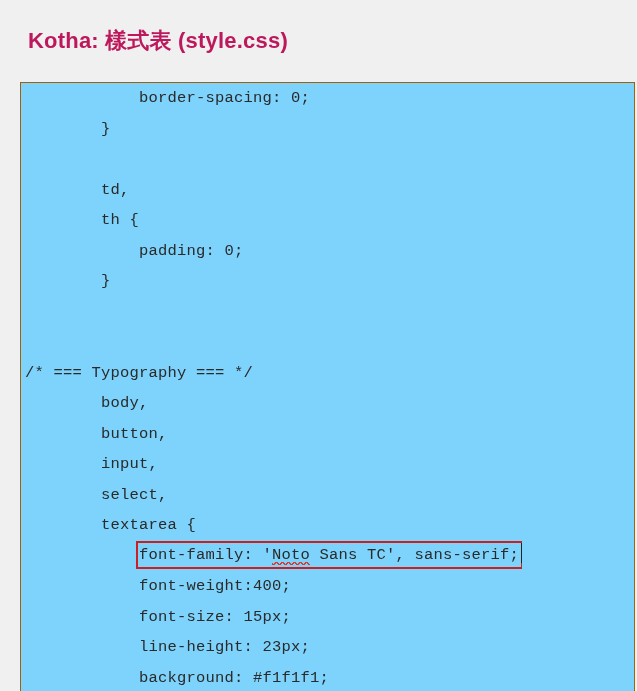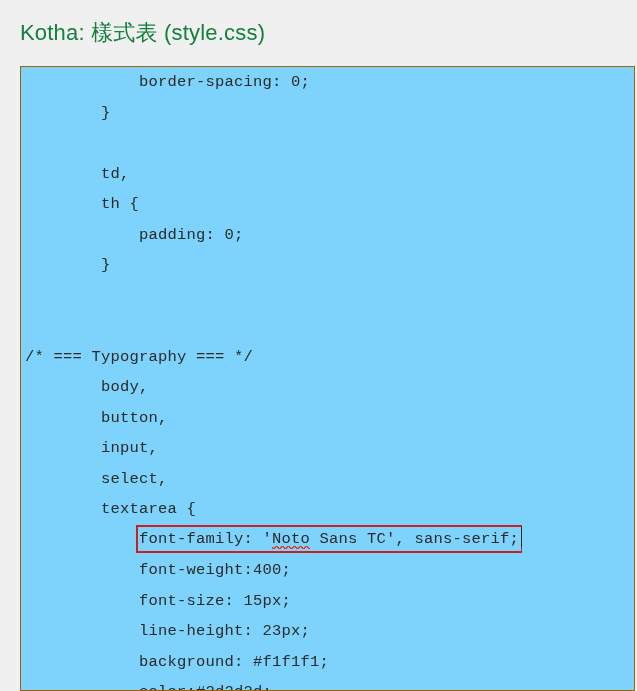--- a/index.html
+++ b/index.html
@@ -11,24 +11,24 @@
     height: 691px;
     background: #f0f0f0;
     font-family: -apple-system, BlinkMacSystemFont, "Segoe UI", Arial, sans-serif;
     overflow: hidden;
     box-sizing: border-box;
   }
   *, *::before, *::after { box-sizing: inherit; }
 
   .page-title {
     font-size: 22px;
-    font-weight: 400;
-    color: #15803d;
+    font-weight: 700;
+    color: #be185d;
     padding: 18px 0 18px 20px;
-    margin: 0;
+    margin: 8px;
     letter-spacing: 0.2px;
   }
 
   .editor-wrap {
     margin: 0 0 0 20px;
     width: 615px;
     border: 1px solid #a16207;
     background: #7dd3fc;
     height: 625px;
     padding: 0;

